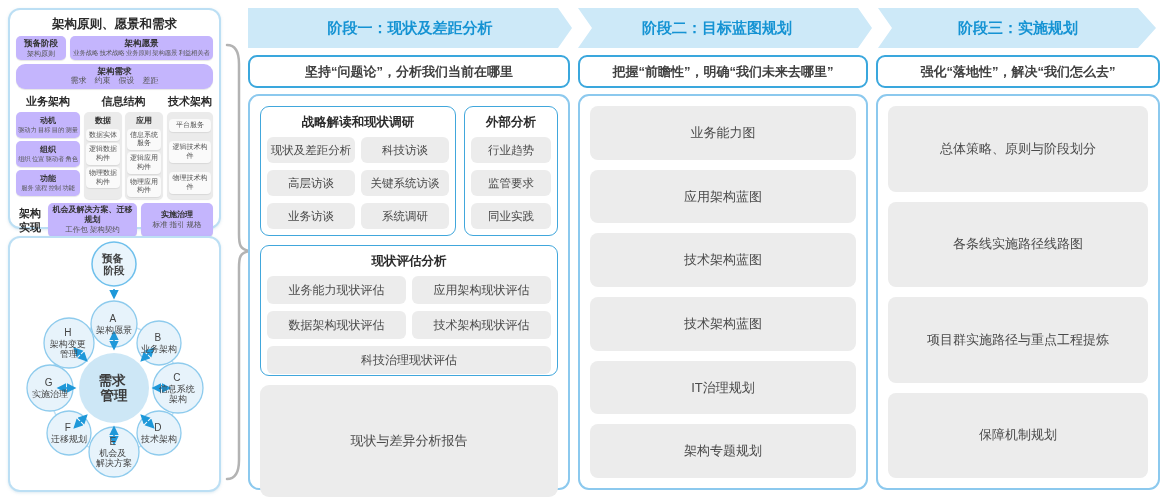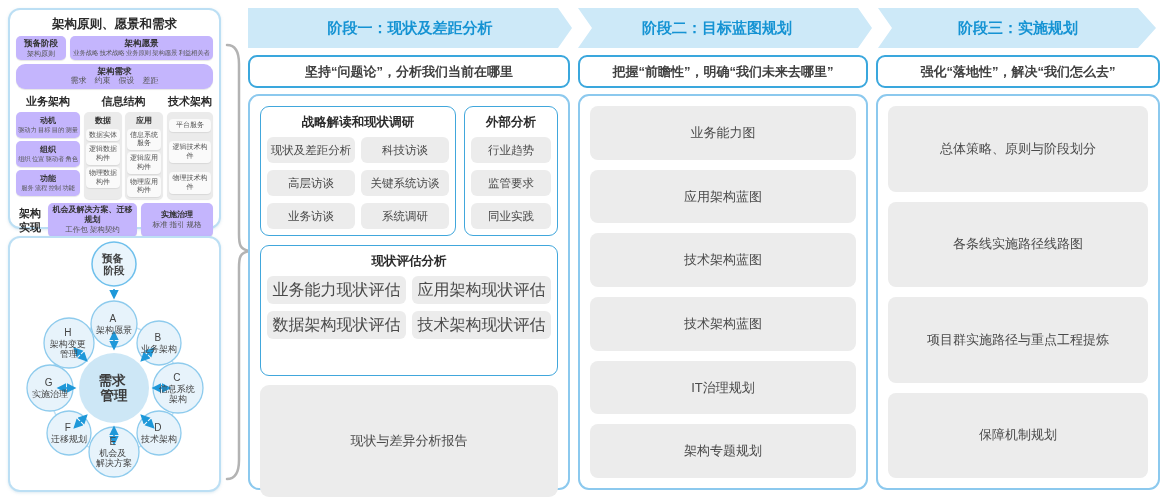--- a/index.html
+++ b/index.html
@@ -70,21 +70,21 @@
   .bluebox .btitle { text-align:center; font-weight:bold; font-size:12.5px; color:#2b2b2b; margin:1px 0 6px; }
   .gchip { background:#ececec; border-radius:6px; display:flex; align-items:center; justify-content:center; font-size:11.5px; color:#4a4a4a; height:26px; }
   #p1-toprow { display:flex; gap:8px; }
   #box-strategy { flex:1; height:130px; }
   #box-strategy .grid2 { display:grid; grid-template-columns:1fr 1fr; gap:7px 6px; }
   #box-external { width:94px; height:130px; display:flex; flex-direction:column; }
   #box-external .stack { display:flex; flex-direction:column; gap:7px; }
   #box-assess { margin-top:9px; height:131px; }
   #box-assess .grid2 { display:grid; grid-template-columns:1fr 1fr; gap:7px 6px; }
   #box-assess .full { margin-top:7px; height:28px; }
-  #box-assess .gchip { height:28px; font-size:16px; }
+  #box-assess .gchip { height:28px; font-size:12px; }
   #box-report { margin-top:9px; background:#ececec; border-radius:9px; height:112px; display:flex; align-items:center; justify-content:center; font-size:13px; color:#4a4a4a; }
 
   .bigchip { background:#ececec; border-radius:8px; display:flex; align-items:center; justify-content:center; font-size:13px; color:#4a4a4a; flex:1; text-align:center; padding:0 8px; }
   .bigchip.tall { flex:2.25; }
 </style>
 </head>
 <body>
 
 <div id="canvas">
 
@@ -280,20 +280,21 @@
       </div>
     </div>
     <div class="bluebox" id="box-assess">
       <div class="btitle">现状评估分析</div>
       <div class="grid2">
         <div class="gchip">业务能力现状评估</div>
         <div class="gchip">应用架构现状评估</div>
         <div class="gchip">数据架构现状评估</div>
         <div class="gchip">技术架构现状评估</div>
       </div>
+      <div class="gchip full">科技治理现状评估</div>
     </div>
     <div id="box-report">现状与差异分析报告</div>
   </div>
 
   <div class="pcontainer" id="pc-2">
     <div class="bigchip">业务能力图</div>
     <div class="bigchip">应用架构蓝图</div>
     <div class="bigchip">技术架构蓝图</div>
     <div class="bigchip">技术架构蓝图</div>
     <div class="bigchip">IT治理规划</div>

